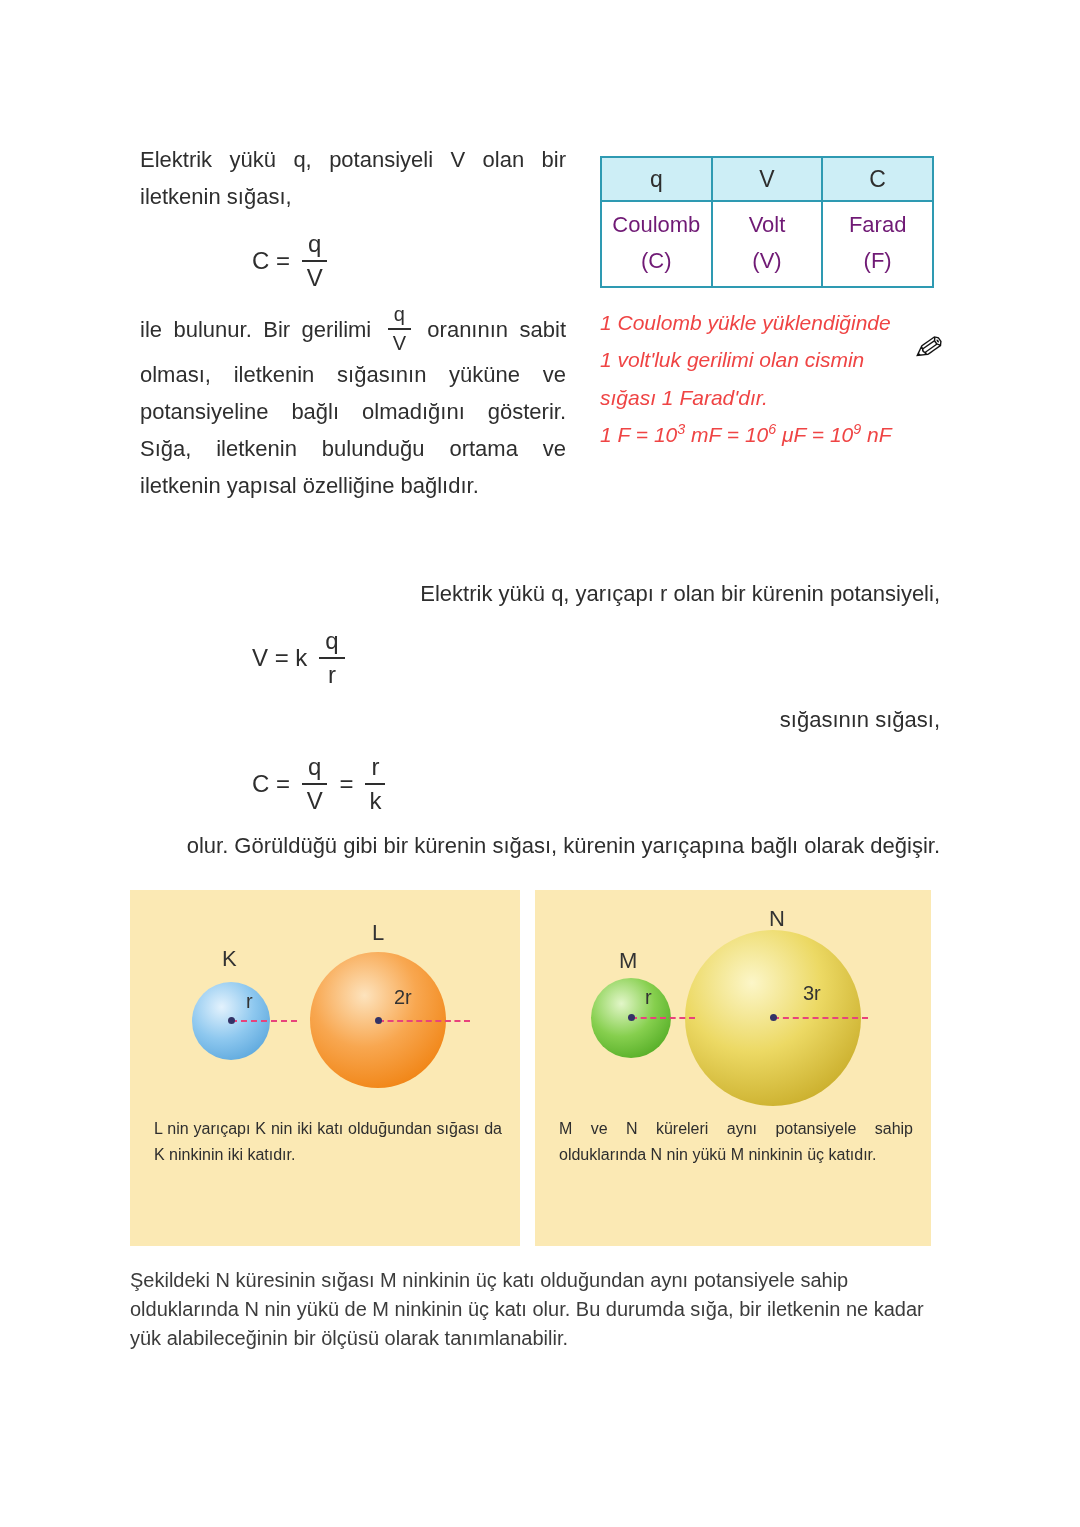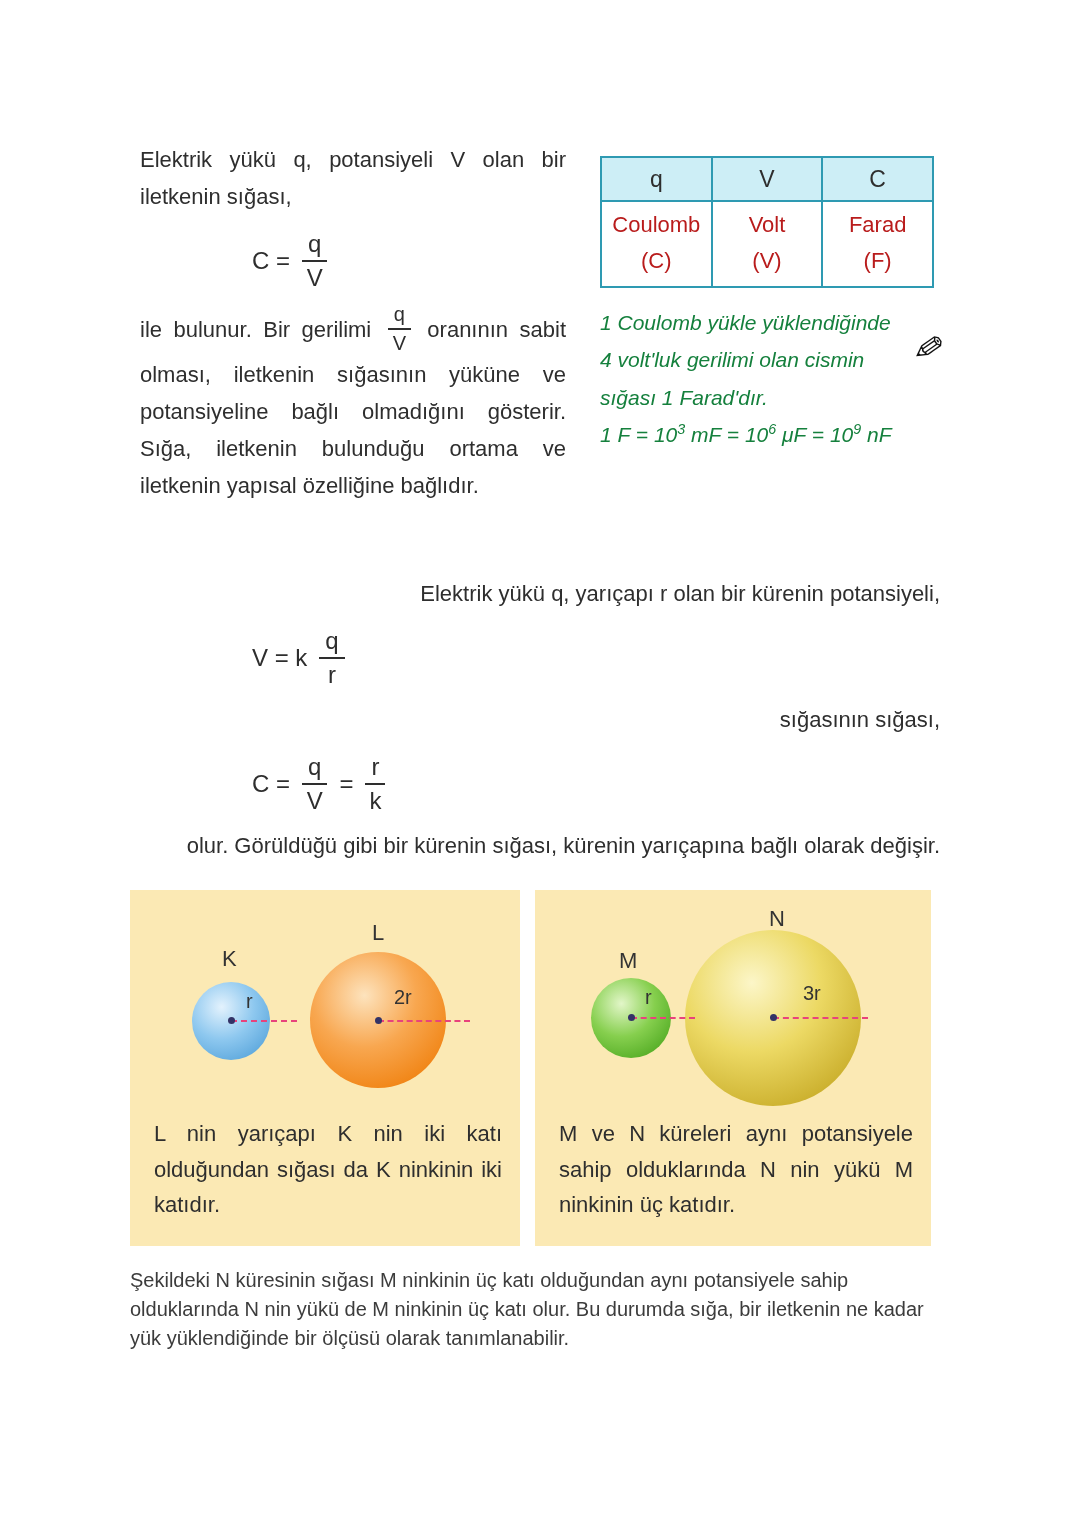--- a/index.html
+++ b/index.html
@@ -15,34 +15,34 @@
   .frac .num { display:block; border-bottom:2px solid #2e2e2e; padding:0 6px 2px; line-height:1.15; }
   .frac .den { display:block; padding-top:2px; line-height:1.15; }
   .inline-frac { display:inline-flex; vertical-align:middle; font-size:20px; margin:0 5px; position:relative; top:-2px; }
 
   .col-left { position:absolute; left:140px; top:138px; width:426px; }
   .col-right { position:absolute; left:600px; top:152px; width:338px; }
 
   .units-table { border-collapse:collapse; width:334px; table-layout:fixed; }
   .units-table th, .units-table td { border:2px solid #2e9ab2; text-align:center; }
   .units-table th { background:#cdeef6; font-size:23px; font-weight:normal; height:44px; color:#2e2e2e; }
-  .units-table td { background:#ffffff; font-size:22px; padding:10px 0 12px; color:#b91c1c; }
+  .units-table td { background:#ffffff; font-size:22px; padding:10px 0 12px; color:#701a75; }
   .unit-name { display:block; margin-bottom:10px; }
   .unit-symbol { display:block; }
 
-  .margin-note { margin-top:16px; font-style:italic; font-size:21px; line-height:1.78; color:#15803d; width:352px; }
+  .margin-note { margin-top:16px; font-style:italic; font-size:21px; line-height:1.78; color:#ef4444; width:352px; }
   .margin-note sup { font-size:0.68em; }
 
   .mid-section { position:absolute; left:140px; top:566px; width:800px; }
   .mid-section .body-text { margin-top:6px;text-align:right; }
 
   .figure-box { position:absolute; top:886px; height:356px; background:#fbe9b4; }
   .fig-left { left:130px; width:390px; }
   .fig-right { left:535px; width:396px; }
-  .figure-caption { position:absolute; left:24px; right:18px; top:226px; font-size:22px; line-height:1.62; text-align:justify; color:#2e2e2e; }
+  .figure-caption { position:absolute; left:24px; right:18px; top:226px; font-size:16px; line-height:1.62; text-align:justify; color:#2e2e2e; }
 
   .sphere { position:absolute; border-radius:50%; }
   .sphere-k { background:radial-gradient(circle at 38% 32%, #e3f2fd 0%, #8ec8ef 45%, #4f9fd8 92%); }
   .sphere-l { background:radial-gradient(circle at 40% 32%, #fde3bd 0%, #f8a750 42%, #ef7d08 88%); }
   .sphere-m { background:radial-gradient(circle at 38% 32%, #e2f6c8 0%, #86cf4e 45%, #46a31a 92%); }
   .sphere-n { background:radial-gradient(circle at 38% 30%, #fcf6c8 0%, #ecd964 42%, #c9ad2a 82%, #b89a20 100%); }
   .sphere-label { position:absolute; font-size:22px; color:#333333; z-index:3; }
   .radius-label { position:absolute; font-size:20px; color:#333333; z-index:3; }
   .center-dot { position:absolute; width:7px; height:7px; border-radius:50%; background:#333366; z-index:2; }
   .dash-line { position:absolute; border-top:2px dashed #e8427c; z-index:1; }
@@ -101,21 +101,21 @@
           <td>
             <span class="unit-name">Farad</span>
             <span class="unit-symbol">(F)</span>
           </td>
         </tr>
       </tbody>
     </table>
 
     <div class="margin-note">
       <div>1 Coulomb yükle yüklendiğinde</div>
-      <div>4 volt'luk gerilimi olan cismin</div>
+      <div>1 volt'luk gerilimi olan cismin</div>
       <div>sığası 1 Farad'dır.</div>
       <div>
         <span>1 F = 10</span><sup>3</sup><span> mF = 10</span><sup>6</sup><span> μF = 10</span><sup>9</sup><span> nF</span>
       </div>
     </div>
   </div>
 
   <span class="pen-icon">✎</span>
 
   <div class="mid-section">
@@ -172,15 +172,15 @@
 
     <span class="sphere-label" style="left:234px; top:16px;">N</span>
     <div class="sphere sphere-n" style="left:150px; top:40px; width:176px; height:176px;"></div>
     <div class="dash-line" style="left:238px; top:127px; width:95px;"></div>
     <div class="center-dot" style="left:235px; top:124px;"></div>
     <span class="radius-label" style="left:268px; top:92px;">3r</span>
 
     <p class="figure-caption">M ve N küreleri aynı potansiyele sahip olduklarında N nin yükü M ninkinin üç katıdır.</p>
   </div>
 
-  <p class="footer-para">Şekildeki N küresinin sığası M ninkinin üç katı olduğundan aynı potansiyele sahip olduklarında N nin yükü de M ninkinin üç katı olur. Bu durumda sığa, bir iletkenin ne kadar yük yüklendiğinde bir ölçüsü olarak tanımlanabilir.</p>
+  <p class="footer-para">Şekildeki N küresinin sığası M ninkinin üç katı olduğundan aynı potansiyele sahip olduklarında N nin yükü de M ninkinin üç katı olur. Bu durumda sığa, bir iletkenin ne kadar yük alabileceğinin bir ölçüsü olarak tanımlanabilir.</p>
 
 </div>
 
 </body></html>

